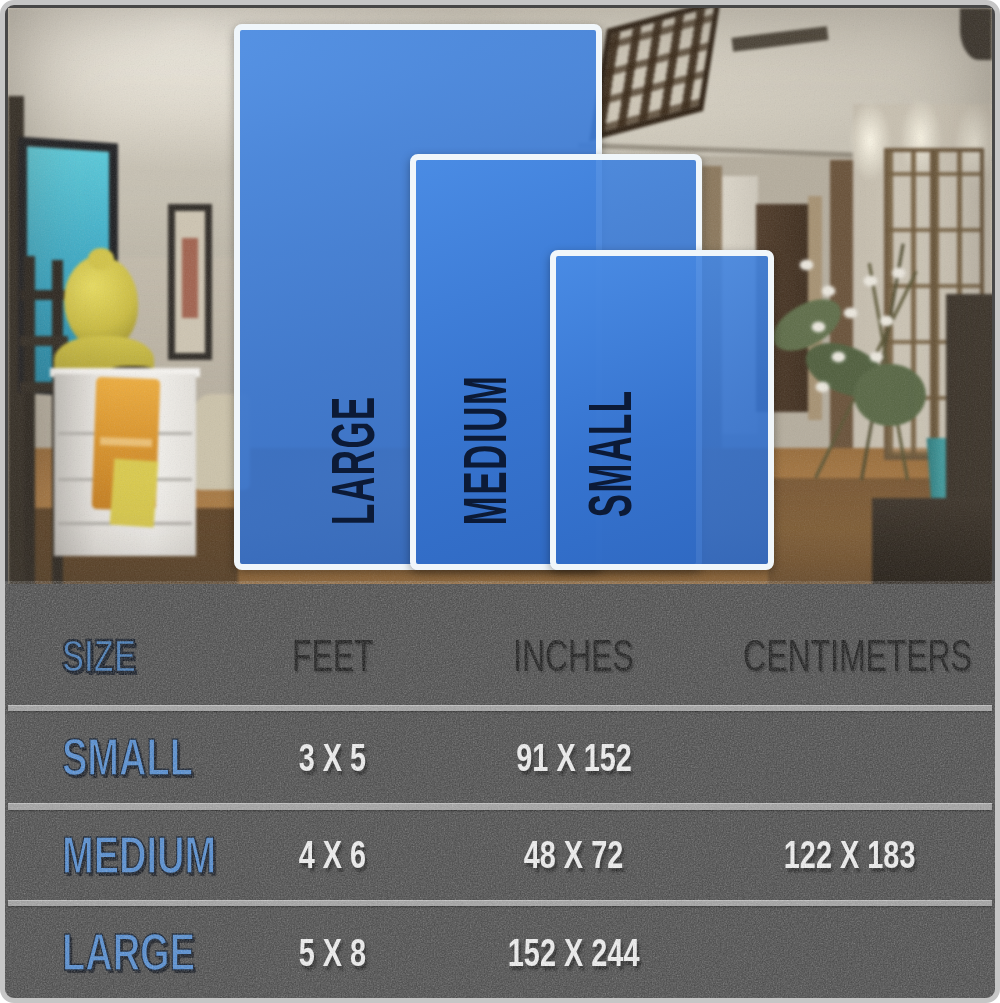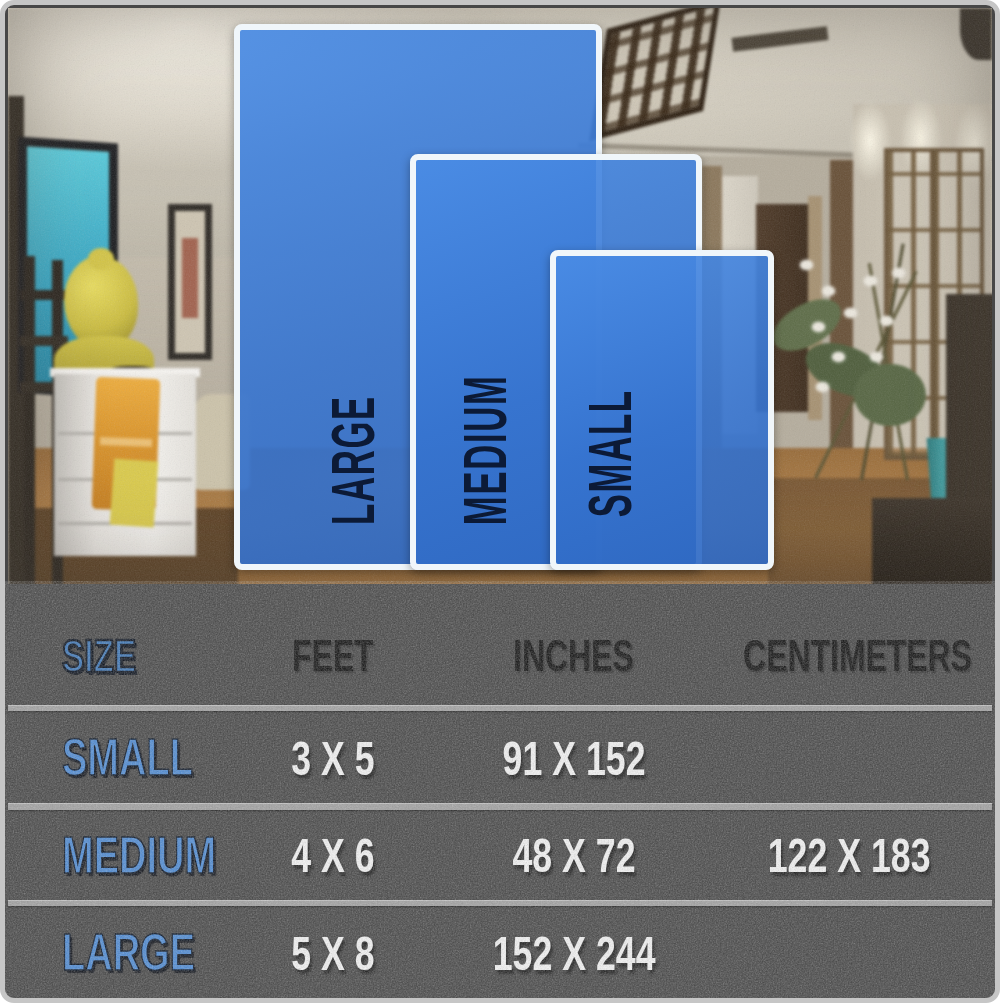--- a/index.html
+++ b/index.html
@@ -105,26 +105,26 @@
     display:flex; flex-direction:column; padding-top:24px; }
   .trow { display:grid; grid-template-columns:22% 22% 27% 29%; align-items:center; }
   .thead { height:100px; }
   .tdata { height:95px; }
   .trow-medium { height:93px; }
   .sep { height:7px; background:#a2a2a2; box-shadow:0 1px 2px rgba(0,0,0,.5), inset 0 1px 0 rgba(255,255,255,.35); }
   .c-size { text-align:left; padding-left:54px; }
   .c-mid { text-align:center; }
   .cond { display:inline-block; transform:scale(0.76,1.04); transform-origin:center center; white-space:nowrap; }
   .c-size .cond { transform-origin:left center; }
-  .hdr-black { font-size:42px; font-weight:bold; color:#121212; text-shadow:2px 2px 2px rgba(0,0,0,.35); }
+  .hdr-black { font-size:42px; font-weight:normal; color:#121212; text-shadow:2px 2px 2px rgba(0,0,0,.35); }
   .hdr-blue { font-size:44px; font-weight:bold; color:#3f78b8;
     -webkit-text-stroke:2.5px #0d1420; text-shadow:3px 3px 0 #0e131c; }
   .lbl-blue { font-size:50px; font-weight:bold; color:#4e8bd4;
     -webkit-text-stroke:1.5px #0c1626; text-shadow:3px 3px 1px rgba(8,12,20,.85); }
-  .val-white { font-size:47px; font-weight:bold; color:#f4f4f4; text-shadow:3px 4px 3px rgba(5,5,5,.6); }
+  .val-white { font-size:38px; font-weight:bold; color:#f4f4f4; text-shadow:3px 4px 3px rgba(5,5,5,.6); }
   
   .grain { position:absolute; pointer-events:none; }
   .photo-grain { left:3px; top:3px; width:984px; height:576px; opacity:.16; }
   .table-grain { left:0; top:576px; width:990px; height:417px; opacity:.42; }
 </style>
 </head>
 <body>
 
 <div class="frame">
 

